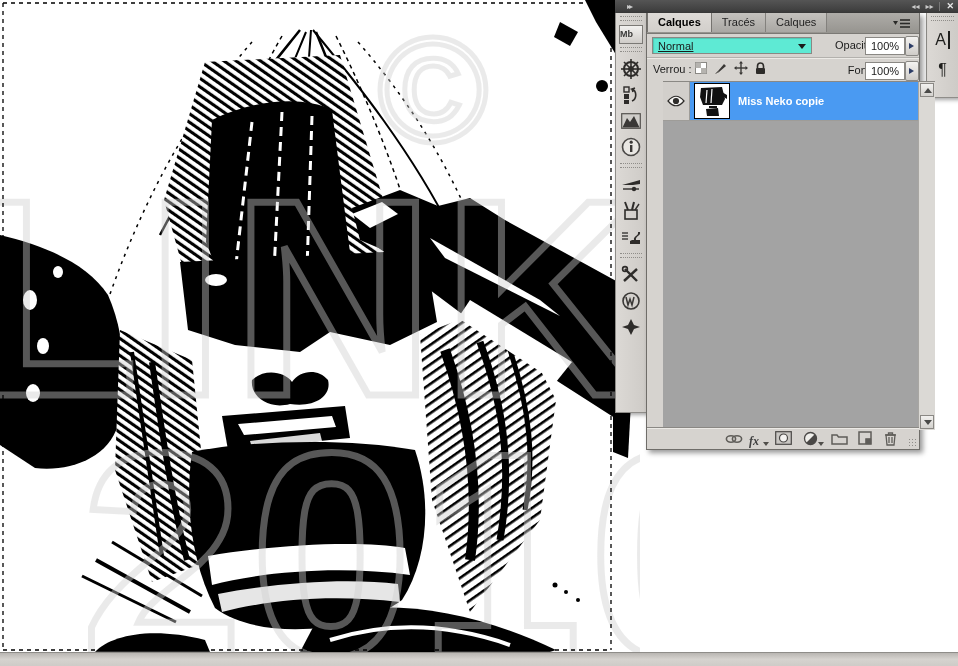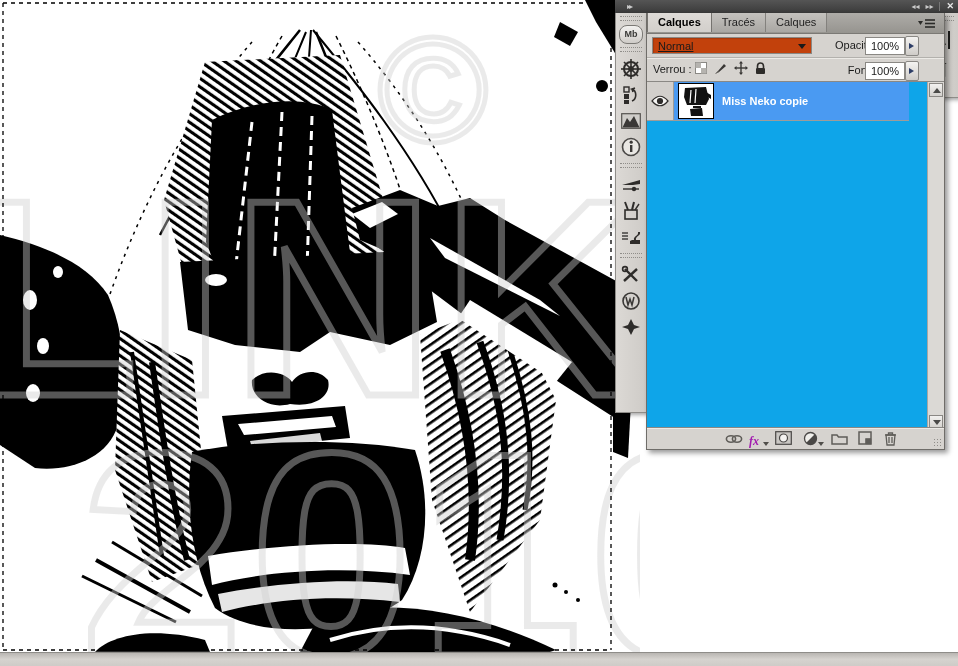--- a/index.html
+++ b/index.html
@@ -13,55 +13,55 @@
   .titlebar .lft{position:absolute;left:12px;top:0;letter-spacing:-2px;}
   .titlebar .rgt{position:absolute;right:4px;top:0;display:flex;gap:6px;align-items:center;height:13px;}
   .titlebar .close{color:#e8e8e8;font-size:9px;font-weight:bold;}
   .titlebar .div{width:1px;height:9px;background:#777;}
   
   .dock{background:linear-gradient(90deg,#dcd9d5,#cecbc7);border:1px solid #8f8d89;border-top:none;box-shadow:2px 2px 4px rgba(0,0,0,.35);}
   .left-dock{left:615px;top:13px;width:30px;height:399px;}
   .right-dock{left:926px;top:13px;width:31px;height:84px;}
   .dots{height:3px;margin:3px 4px 4px 4px;border-top:1px dotted #8f8d89;border-bottom:1px dotted #8f8d89;}
   .dock-item{width:100%;height:26px;display:flex;align-items:center;justify-content:center;color:#33312f;}
-  .mb-btn{width:22px;height:17px;margin:2px auto;border:1px solid #7b7975;border-radius:8px;background:linear-gradient(#f2f1ef,#cfccc8);font-size:9px;font-weight:bold;color:#3a3a38;text-align:center;line-height:17px;}
+  .mb-btn{width:22px;height:17px;margin:2px auto;border:1px solid #7b7975;border-radius:0;background:linear-gradient(#f2f1ef,#cfccc8);font-size:9px;font-weight:bold;color:#3a3a38;line-height:17px;}
   .type-glyph{font-size:16px;color:#1e1e1c;}
   
-  .panel{left:646px;top:13px;width:299px;height:437px;background:#d6d3cf;border:1px solid #6f6d69;border-top:none;box-shadow:3px 3px 5px rgba(0,0,0,.4);box-sizing:border-box;}
+  .panel{left:646px;top:13px;width:274px;height:437px;background:#d6d3cf;border:1px solid #6f6d69;border-top:none;box-shadow:3px 3px 5px rgba(0,0,0,.4);box-sizing:border-box;}
   .tabbar{position:absolute;left:0;top:0;width:100%;height:20px;background:linear-gradient(#aeaca8,#96948f);border-bottom:1px solid #7b7975;display:flex;}
   .tab{height:19px;line-height:19px;padding:0 10px;font-size:11px;color:#222;background:linear-gradient(#c4c2be,#a9a7a3);border-right:1px solid #83817d;}
   .tab.active{background:linear-gradient(#dedbd7,#d2cfcb);color:#000;border-right:1px solid #75736f;border-left:1px solid #75736f;font-weight:bold;}
   .panel-menu{position:absolute;right:8px;top:5px;width:18px;height:11px;}
   .row{position:absolute;left:0;width:100%;font-size:11px;color:#1a1a1a;}
   .mode-row{top:20px;height:24px;}
-  .combo{position:absolute;left:5px;top:4px;width:160px;height:17px;background:#c2410c;border:1px solid #8a8884;box-shadow:inset 1px 1px 1px rgba(0,0,0,.15);line-height:17px;padding-left:5px;box-sizing:border-box;text-decoration:underline;}
+  .combo{position:absolute;left:5px;top:4px;width:160px;height:17px;background:#5eead4;border:1px solid #8a8884;box-shadow:inset 1px 1px 1px rgba(0,0,0,.15);line-height:17px;padding-left:5px;box-sizing:border-box;text-decoration:underline;}
   .combo .arr{position:absolute;right:5px;top:6px;width:0;height:0;border-left:4px solid transparent;border-right:4px solid transparent;border-top:5px solid #1a1a1a;}
   .rlabel{position:absolute;text-align:right;width:60px;}
   .numfield{position:absolute;width:38px;height:16px;background:#fff;border:1px solid #8a8884;text-align:center;line-height:16px;font-size:11px;}
   .spin{position:absolute;width:12px;height:18px;border:1px solid #8a8884;border-radius:2px;background:linear-gradient(#f4f3f1,#cfccc8);}
   .spin .tri{position:absolute;left:3px;top:6px;width:0;height:0;border-top:3px solid transparent;border-bottom:3px solid transparent;border-left:5px solid #2d3d66;}
   .groove{position:absolute;left:0;width:100%;height:0;border-top:1px solid #b3b1ad;box-shadow:0 1px 0 #eceae6;}
   .lock-row{top:45px;height:23px;border-radius:8px;}
   .lockicons{position:absolute;left:48px;top:3px;display:flex;gap:7px;align-items:center;}
-  .list{position:absolute;left:0;top:68px;width:100%;height:348px;background:#0ea5e9;border-top:1px solid #8a8884;overflow:hidden;}
+  .list{position:absolute;left:16px;top:68px;width:100%;height:348px;background:#a3a3a3;border-top:1px solid #8a8884;overflow:hidden;}
   .lrow{position:absolute;left:0;width:262px;height:38px;border-bottom:1px solid #9e9c98;display:flex;align-items:center;}
   .eyecell{width:26px;height:38px;border-right:1px solid #9e9c98;background:#d2cfcb;display:flex;align-items:center;justify-content:center;flex:0 0 26px;}
   .thumbwrap{margin-left:4px;width:36px;height:36px;background:#fff;border:1px solid #000;box-sizing:border-box;padding:1px;flex:0 0 36px;}
   .lname{margin-left:8px;font-size:11px;}
   .lrow.sel{background:#4a9af2;}
   .lrow.sel .eyecell{background:#d2cfcb;}
   .lrow.sel .lname{color:#fff;font-weight:bold;}
   .scrolltrack{position:absolute;right:0;top:0;width:16px;height:348px;background:#dbd9d5;border-left:1px solid #a8a6a2;}
   .sbtn{position:absolute;left:1px;width:14px;height:14px;background:linear-gradient(#f2f1ef,#d3d1cd);border:1px solid #8a8884;box-sizing:border-box;}
   .sbtn .u{position:absolute;left:3px;top:4px;width:0;height:0;border-left:4px solid transparent;border-right:4px solid transparent;border-bottom:5px solid #4a4a48;}
   .sbtn .d{position:absolute;left:3px;top:4px;width:0;height:0;border-left:4px solid transparent;border-right:4px solid transparent;border-top:5px solid #4a4a48;}
   .botbar{position:absolute;left:0;bottom:0;width:100%;height:21px;background:#d6d3cf;border-top:1px solid #8a8884;box-shadow:inset 0 1px 0 #eceae6;}
   .bicon{position:absolute;top:3px;width:18px;height:15px;}
   .grip{position:absolute;right:2px;bottom:2px;width:9px;height:9px;background-image:radial-gradient(#8f8d89 1px,transparent 1px);background-size:3px 3px;}
-  .fxtxt{font-style:italic;font-weight:bold;font-size:12px;color:#a21caf;font-family:"Liberation Serif",serif;text-align:right;}
+  .fxtxt{font-style:italic;font-weight:bold;font-size:12px;color:#404040;font-family:"Liberation Serif",serif;text-align:right;}
   .tinytri{position:absolute;width:0;height:0;border-left:3px solid transparent;border-right:3px solid transparent;border-top:4px solid #504e4a;}
 </style>
 </head>
 <body>
 
 <div id="screen">
 
   <svg class="abs" style="left:0;top:0" width="640" height="652" viewBox="0 0 640 652">
     <defs>
       <pattern id="hxL" width="7" height="7" patternUnits="userSpaceOnUse" patternTransform="rotate(-55)">

